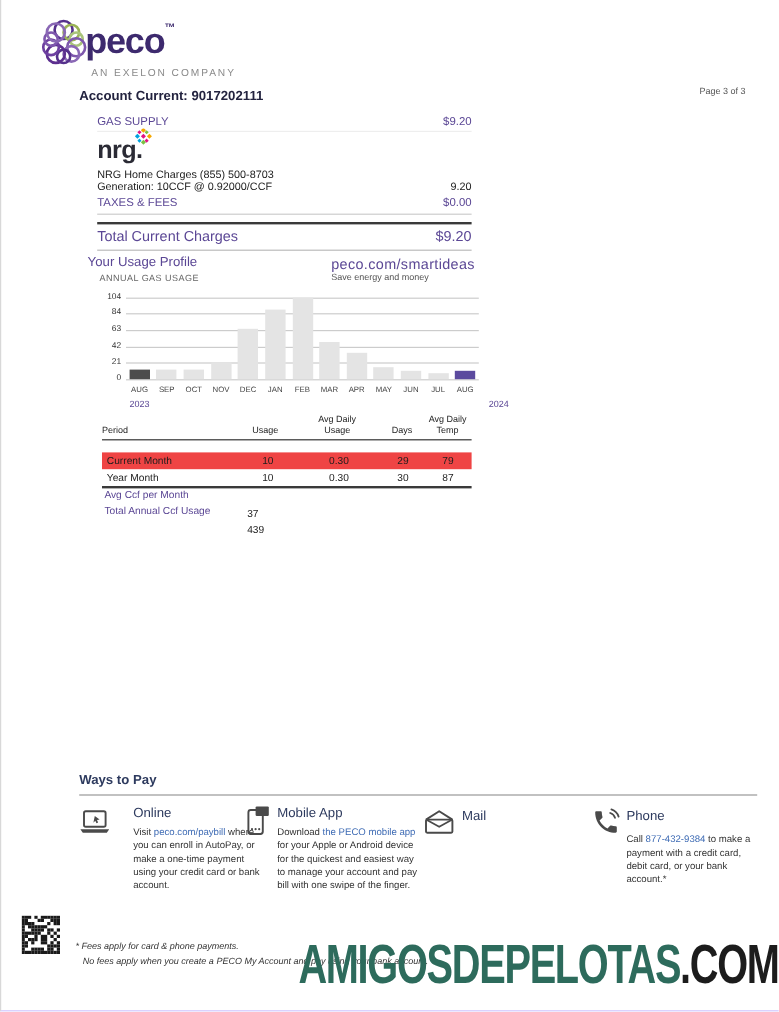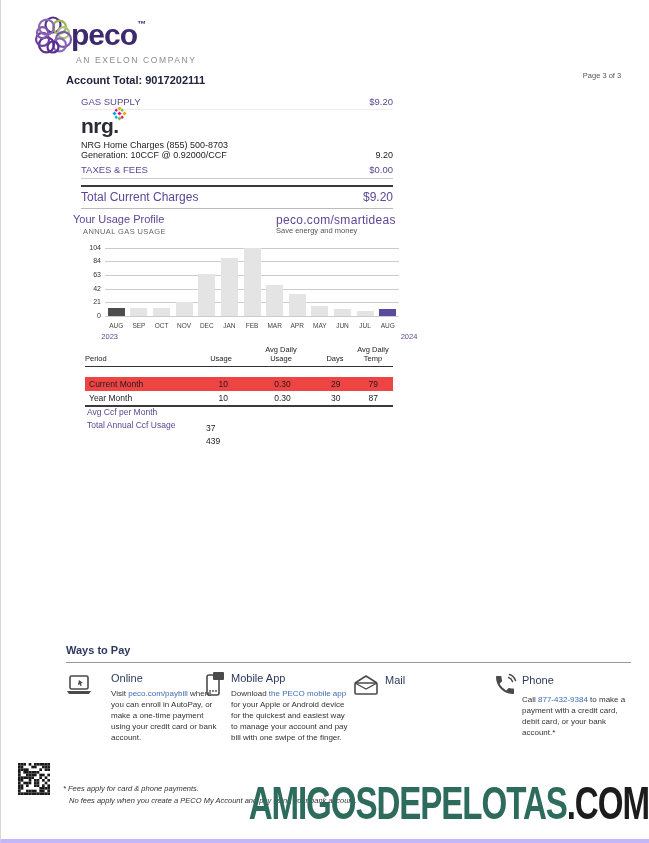--- a/index.html
+++ b/index.html
@@ -1,18 +1,18 @@
 <!DOCTYPE html>
 <html><head>
 <meta charset="utf-8">
 <style>
   html,body{margin:0;padding:0;background:#fff;}
   .page{position:relative;width:649px;height:843px;background:#fff;overflow:hidden;
         font-family:"Liberation Sans",sans-serif;color:#333;
-        border-left:1px solid #d8d8d8;border-bottom:4px solid #c4b5fd;box-sizing:border-box;text-decoration:underline;}
+        border-left:1px solid #d8d8d8;border-bottom:1px solid #c4b5fd;box-sizing:border-box;text-decoration:underline;}
   .abs{position:absolute;}
 
   
   .logo-text{left:70px;top:18px;font-size:30px;font-weight:bold;color:#3d2a6e;letter-spacing:-1px;}
   .logo-tm{font-size:9px;vertical-align:18px;letter-spacing:0;color:#3d2a6e;}
   .logo-sub{left:75px;top:55px;font-size:8.5px;letter-spacing:1.6px;color:#8b8b8b;}
   .account{left:65px;top:74px;font-size:11px;font-weight:bold;color:#23233f;}
   .pageno{left:566px;top:71px;width:70px;font-size:7.5px;color:#555;text-align:center;}
 
   
@@ -29,21 +29,21 @@
   .up-title{left:72px;top:213px;font-size:11px;color:#5b4795;}
   .up-sub{left:82px;top:227px;font-size:7.5px;color:#666;letter-spacing:0.4px;}
   .promo-link{left:275px;top:213px;font-size:12px;color:#5b4795;letter-spacing:0.3px;}
   .promo-sub{left:275px;top:226px;font-size:7.5px;color:#555;}
 
   #chart-plot{left:104px;top:248px;width:294px;height:68px;}
   .gridline{position:absolute;left:0;width:100%;height:0;border-top:1px solid #ccc;}
   .ytick{position:absolute;left:80px;width:20px;font-size:7px;color:#333;text-align:right;}
   .bar{position:absolute;bottom:0;}
   .xlab{position:absolute;top:322px;width:22.6px;font-size:6.5px;color:#444;text-align:center;}
-  .yearlab{position:absolute;top:332px;width:30px;font-size:7.5px;color:#5b4795;}
+  .yearlab{position:absolute;top:332px;width:30px;font-size:7.5px;color:#5b4795;text-align:center;}
 
   
   #usage-table{left:84px;top:344px;width:308px;font-size:8.5px;color:#1d1d1d;}
   .tr{display:flex;}
   .tr.head{font-size:7.5px;align-items:flex-end;border-bottom:1.5px solid #333;padding-bottom:1px;}
   .tr.head .td{white-space:pre-line;line-height:8.5px;}
   .td{padding:2px 0;}
   .tr.shade{background:#ef4444;margin-top:10px;}
   .tbl-bottom{border-top:2px solid #3a3a3a;}
   .sum-lab{font-size:8.5px;color:#5b4795;}
@@ -77,21 +77,21 @@
       <circle cx="31.46162167924669" cy="24.399186938124423" r="7.5" fill="none" stroke="#7e57ad" stroke-width="2.2"></circle>
       <circle cx="27.465637775217203" cy="29.899186938124423" r="6.5" fill="none" stroke="#8a68b5" stroke-width="2.2"></circle>
       <circle cx="21" cy="32" r="5.5" fill="none" stroke="#55318c" stroke-width="2.2"></circle>
       <circle cx="14.534362224782797" cy="29.899186938124423" r="7.5" fill="none" stroke="#5c2f8f" stroke-width="2.2"></circle>
       <circle cx="10.538378320753312" cy="24.399186938124423" r="6.5" fill="none" stroke="#6d3fa0" stroke-width="2.2"></circle>
       <circle cx="10.53837832075331" cy="17.60081306187558" r="5.5" fill="none" stroke="#7e57ad" stroke-width="2.2"></circle>
       <circle cx="14.534362224782793" cy="12.100813061875579" r="7.5" fill="none" stroke="#8a68b5" stroke-width="2.2"></circle>
     </svg>
   <div class="abs logo-text"><span>peco</span><span class="logo-tm">™</span></div>
   <div class="abs logo-sub">AN EXELON COMPANY</div>
-  <div class="abs account"><span>Account Total: </span><span>9017202111</span></div>
+  <div class="abs account"><span>Account Current: </span><span>9017202111</span></div>
   <div class="abs pageno">Page 3 of 3</div>
 
   <div class="abs row-lab" style="left:80px;top:96px">GAS SUPPLY</div>
   <div class="abs row-val" style="left:292px;top:96px;width:100px">$9.20</div>
   <div class="abs rule" style="left:80px;top:109px;width:312px;border-top-color:#eee"></div>
 
   <div class="abs nrg-text">nrg.</div>
   <svg class="abs" style="left:110px;top:107px" width="16" height="16" viewBox="0 0 16 16">
     <g>
       <rect x="7" y="0" width="3" height="3" fill="#f5a800" transform="rotate(45 8.5 1.5)"></rect>

